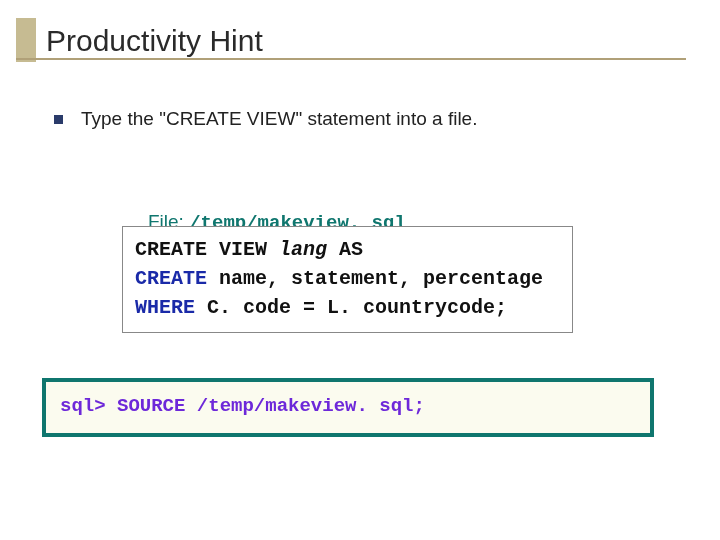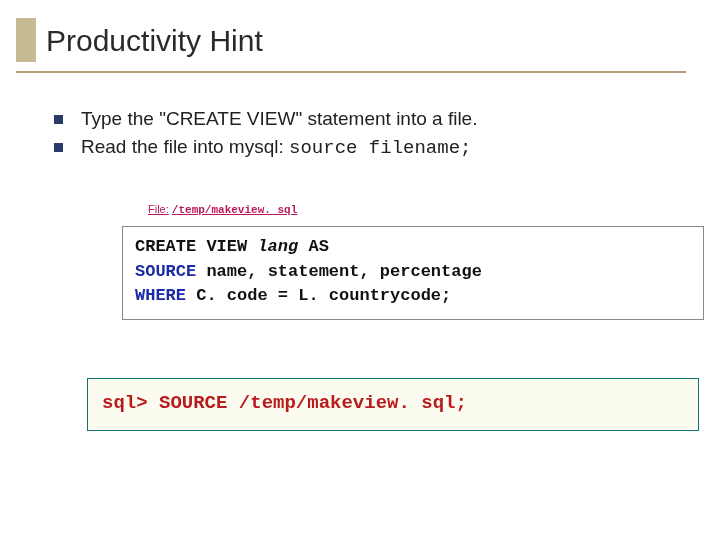--- a/index.html
+++ b/index.html
@@ -10,21 +10,21 @@
     font-family: Arial, Helvetica, sans-serif;
     position: relative;
     overflow: hidden;
   }
   .title-bar {
     position: absolute;
     left: 16px;
     top: 24px;
     width: 670px;
     border-bottom: 2px solid #b0a078;
-    padding-bottom: 13px;
+    padding-bottom: 0;
   }
   .title-accent {
     position: absolute;
     left: 16px;
     top: 18px;
     width: 20px;
     height: 44px;
     background: #c6bb92;
   }
   .title {
@@ -53,86 +53,79 @@
     flex-shrink: 0;
   }
   .bullet-text {
     font-size: 19px;
     color: #222;
   }
   .mono { font-family: "Courier New", Courier, monospace; }
   .file-label {
     position: absolute;
     left: 148px;
-    top: 203px;
-    font-size: 11px;
-    color: #be185d;
+    top: 211px;
+    font-size: 19px;
+    color: #0f766e;
   }
   .file-label .flabel { text-decoration: underline; }
   .file-label .fpath { font-family: "Courier New", Courier, monospace; font-weight: bold; text-decoration: underline; }
   .codebox1 {
     position: absolute;
     left: 122px;
     top: 226px;
-    width: 582px;
+    width: 451px;
     border: 1px solid #888;
     padding: 8px 12px 10px 12px;
     font-family: "Courier New", Courier, monospace;
-    font-size: 17px;
+    font-size: 20px;
     font-weight: bold;
     line-height: 1.45;
     color: #111;
     background: #fff;
   }
   .codebox1 .kw-blue { color: #1a2aa8; }
   .codebox1 .ital { font-style: italic; color: #111; font-weight: bold; }
   .codebox2 {
     position: absolute;
     left: 42px;
     top: 378px;
     width: 612px;
-    border: 1px solid #0f766e;
+    border: 4px solid #0f766e;
     background: #fbfbef;
     padding: 10px 14px 12px 14px;
     font-family: "Courier New", Courier, monospace;
     font-size: 19px;
     font-weight: bold;
     line-height: 1.5;
-    color: #b91c1c;
-    margin-left: 45px;
+    color: #6d28d9;
   }
 </style>
 </head>
 <body>
 
 <div class="title-accent"></div>
 <div class="title-bar">
   <h1 class="title">Productivity Hint</h1>
 </div>
 
 <div class="bullets">
   <div class="bullet-row">
     <div class="bullet-sq"></div>
     <div class="bullet-text">Type the "CREATE VIEW" statement into a file.</div>
   </div>
-  <div class="bullet-row">
-    <div class="bullet-sq"></div>
-    <div class="bullet-text">
-      <span>Read the file into mysql: </span><span class="mono">source filename;</span>
-    </div>
-  </div>
 </div>
 
 <div class="file-label">
   <span class="flabel">File:</span>
   <span> </span>
   <span class="fpath">/temp/makeview. sql</span>
 </div>
 
 <div class="codebox1">
   <div><span>CREATE VIEW </span><span class="ital">lang</span><span> AS</span></div>
-  <div><span class="kw-blue">SOURCE</span><span> name, statement, percentage</span></div>
+  <div><span class="kw-blue">CREATE</span><span> name, statement, percentage</span></div>
   <div><span class="kw-blue">WHERE</span><span> C. code = L. countrycode;</span></div>
 </div>
 
 <div class="codebox2">
   <div>sql&gt; SOURCE /temp/makeview. sql;</div>
 </div>
 
 </body></html>

